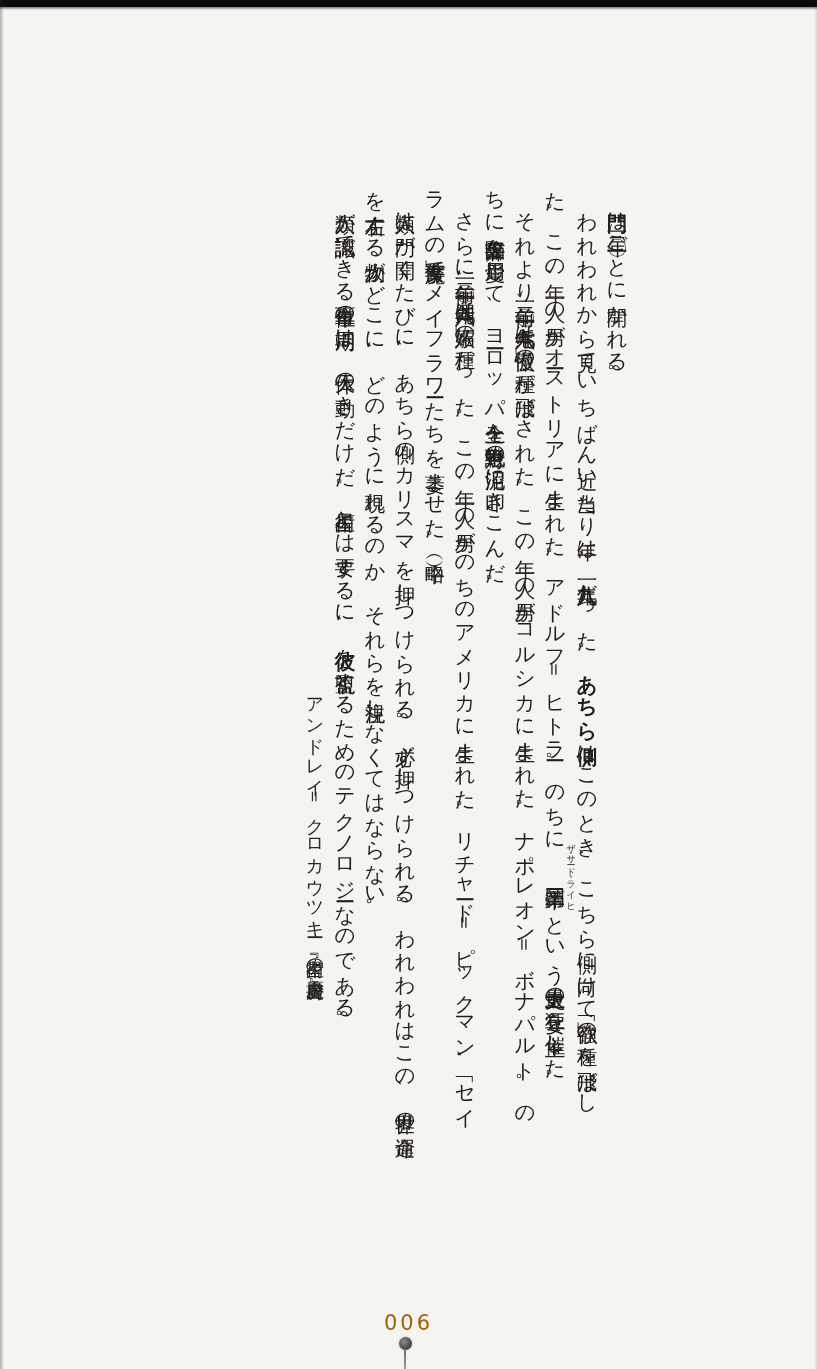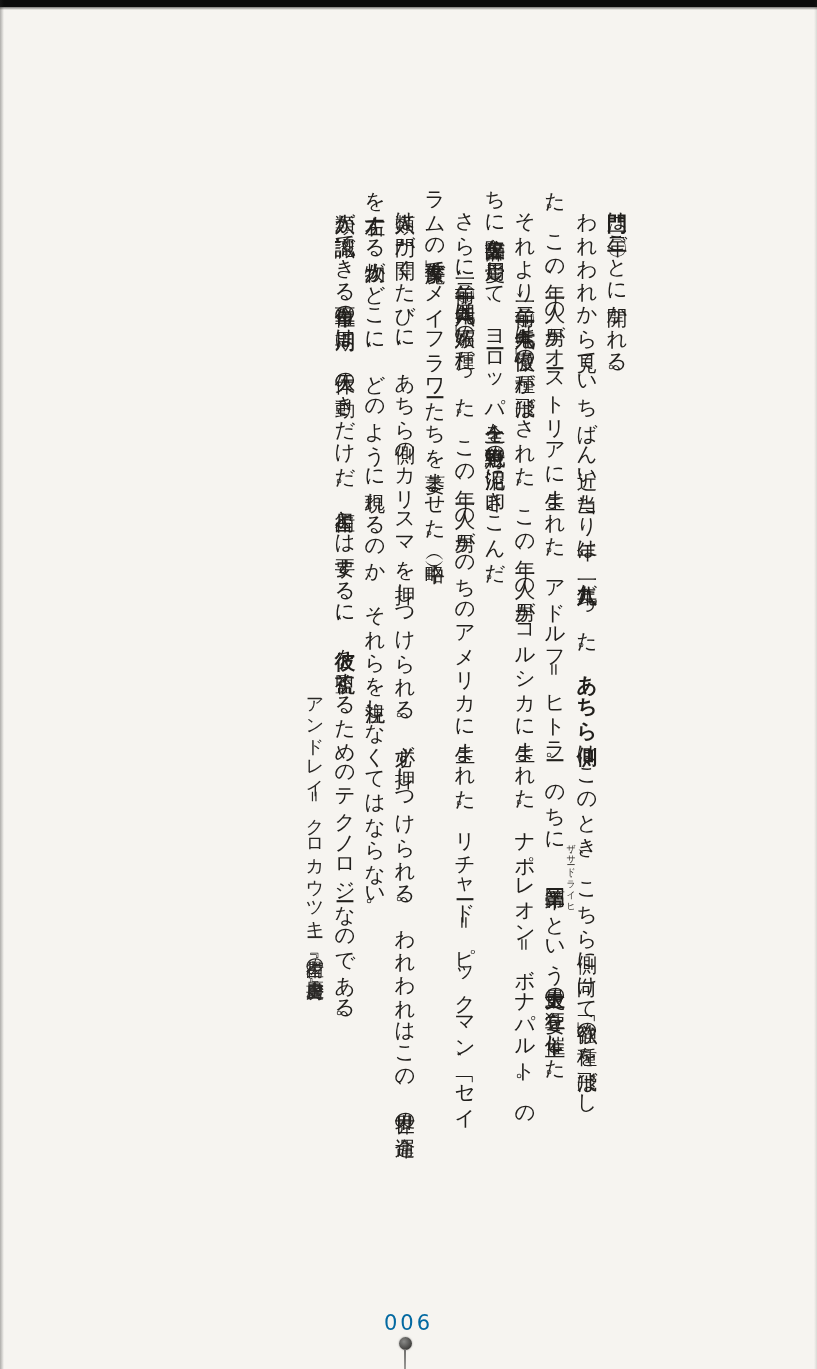--- a/index.html
+++ b/index.html
@@ -31,21 +31,21 @@
   }
   ruby{ruby-align:center;}
   rt{font-size:9px;letter-spacing:1px;color:#35322e;font-family:"Liberation Serif","DejaVu Serif",serif;}
   .attribution{
     text-indent:0;padding-top:490px;font-size:18px;color:#2a2826;
   }
 
   
   .page-number{
     position:absolute;left:0;right:0;bottom:34px;text-align:center;
-    font-size:21px;letter-spacing:3px;color:#0369a1;
+    font-size:21px;letter-spacing:3px;color:#a16207;
     font-family:"DejaVu Sans","Liberation Sans",sans-serif;font-weight:400;
   }
   .binding-dot{
     position:absolute;left:399px;top:1337px;width:13px;height:13px;border-radius:50%;
     background:radial-gradient(circle at 38% 35%,#8a8a88,#3c3b39 75%);
     box-shadow:0 0 2px rgba(0,0,0,.4);
   }
   .binding-thread{
     position:absolute;left:404px;top:1349px;width:2px;height:20px;
     background:linear-gradient(to bottom,#6f6e6c,#9a9996);

